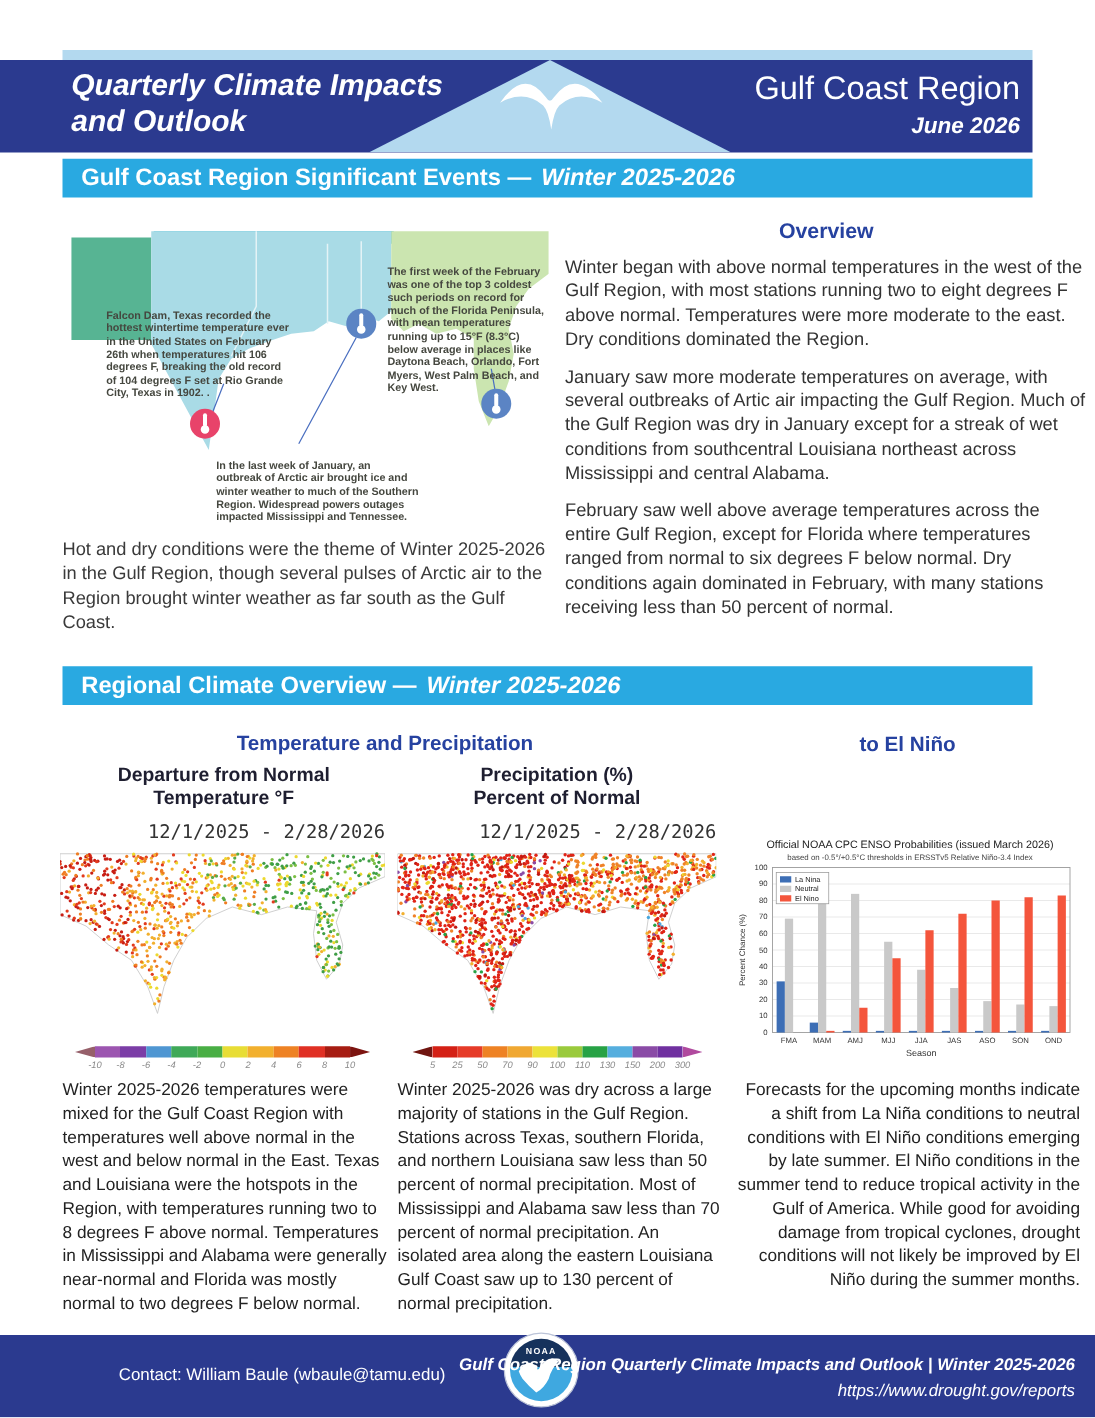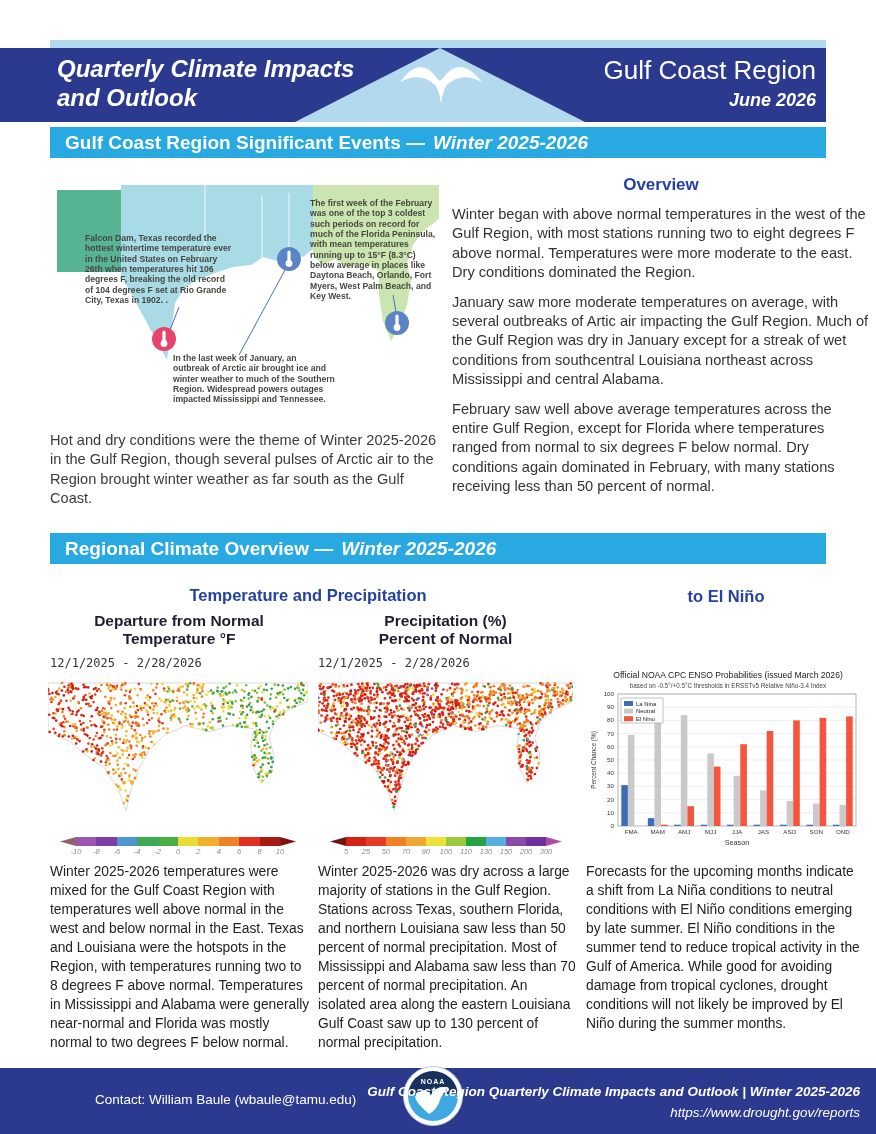--- a/index.html
+++ b/index.html
@@ -18,51 +18,51 @@
   .h-date{position:absolute;right:10px;top:42px;color:#fff;font-size:18px;font-weight:bold;font-style:italic;}
 
   .sec-bar{left:50px;width:776px;height:31px;background:#29a9e1;color:#fff;display:flex;
            align-items:center;padding-left:15px;box-sizing:border-box;font-size:19px;}
   .sec-bar .bold-part{font-weight:bold;}
   .sec-bar .italic-part{font-style:italic;font-weight:600;margin-left:8px;}
   #sec-bar-1{top:127px;} #sec-bar-2{top:533px;}
 
   
   .events-map{left:57px;top:183px;width:382px;height:243px;}
-  .callout{position:absolute;font-size:8.6px;font-weight:bold;line-height:1.2;color:#45473f;}
+  .callout{position:absolute;font-size:8.6px;font-weight:bold;line-height:1.2;color:#45473f;margin-top:14px;}
   #callout-1{left:28px;top:50px;width:148px;}
   #callout-2{left:253px;top:15px;width:129px;}
   #callout-3{left:116px;top:170px;width:162px;}
   .events-caption{left:50px;top:431px;width:396px;font-size:14.6px;line-height:1.32;color:#3a3a3a;}
 
   .overview{left:452px;top:175px;width:418px;}
   .overview h3{margin:0 0 10px 0;text-align:center;font-size:17px;color:#2642a0;}
   .overview p{margin:0 0 10px 0;font-size:14.6px;line-height:1.33;color:#333;}
 
   .tp-heading{left:50px;top:586px;width:516px;text-align:center;font-size:16.5px;font-weight:bold;color:#2642a0;}
   .enso-heading{left:590px;top:586px;width:272px;text-align:center;font-size:16.5px;font-weight:bold;
                 color:#2642a0;line-height:1.3;}
 
   .map-title{text-align:center;font-size:15.5px;font-weight:bold;color:#1e1e30;line-height:1.18;top:612px;}
   #map-title-1{left:50px;width:258px;} #map-title-2{left:318px;width:255px;}
-  .map-date{text-align:left;font-family:"DejaVu Sans Mono",monospace;font-size:12px;color:#333;top:656px;}
+  .map-date{text-align:right;font-family:"DejaVu Sans Mono",monospace;font-size:15px;color:#333;top:656px;}
   #map-date-1{left:50px;width:258px;} #map-date-2{left:318px;width:255px;}
   #scatter-1{left:48px;top:680px;width:260px;height:152px;}
   #scatter-2{left:318px;top:680px;width:255px;height:152px;}
   .cbar{top:837px;height:20px;} #cbar-1{left:60px;width:236px;} #cbar-2{left:330px;width:232px;}
   .cbar-strip{display:flex;height:9px;}
   .cbar-tip{width:16px;height:9px;} .cbar-seg{flex:1;height:9px;}
   .tip-l{clip-path:polygon(100% 0,100% 100%,0 50%);} .tip-r{clip-path:polygon(0 0,100% 50%,0 100%);}
   .cbar-lab{position:absolute;top:10px;font-size:7.5px;color:#8a8a8a;transform:translateX(-50%);font-style:italic;}
 
   #enso-chart{left:588px;top:668px;width:276px;height:192px;}
 
   .bottom-col p{margin:0;font-size:13.8px;line-height:1.38;color:#222;}
   #col-1{left:50px;top:862px;width:262px;} #col-2{left:318px;top:862px;width:258px;}
-  #col-3{left:586px;top:862px;width:278px;}
+  #col-3{left:586px;top:862px;width:278px;text-align:right;}
 
   
   .footer{left:0;top:1068px;width:876px;height:66px;background:#2b3a8f;}
   .f-contact{position:absolute;left:95px;top:1092px;color:#fff;font-size:13.5px;}
   .f-right{position:absolute;right:16px;top:1082px;text-align:right;color:#fff;font-style:italic;
            font-size:13.5px;line-height:1.55;}
   .f-right .l1{font-weight:600;}
   .f-url{color:#fff;text-decoration:none;}
   .noaa-logo{left:403px;top:1066px;width:60px;height:60px;border-radius:50%;background:#fff;
              border:1px solid #bcc4d8;box-sizing:border-box;}

